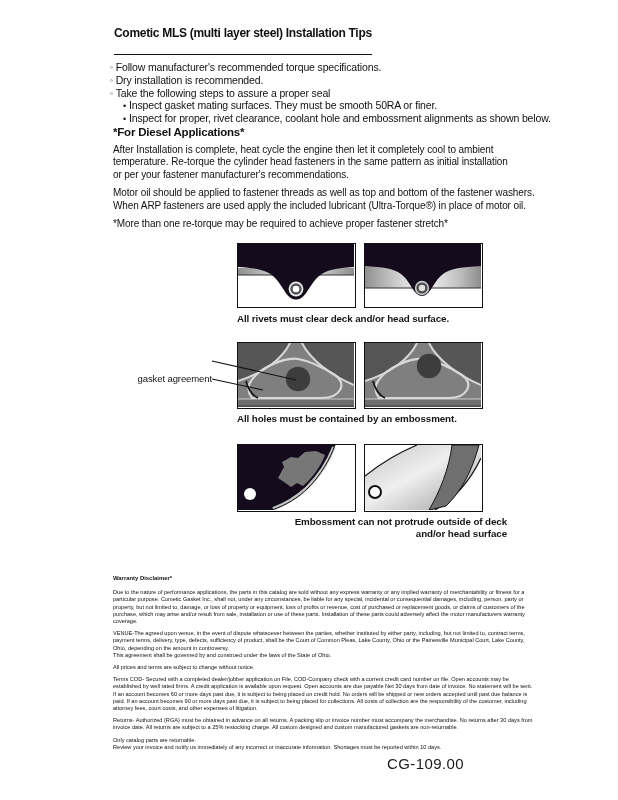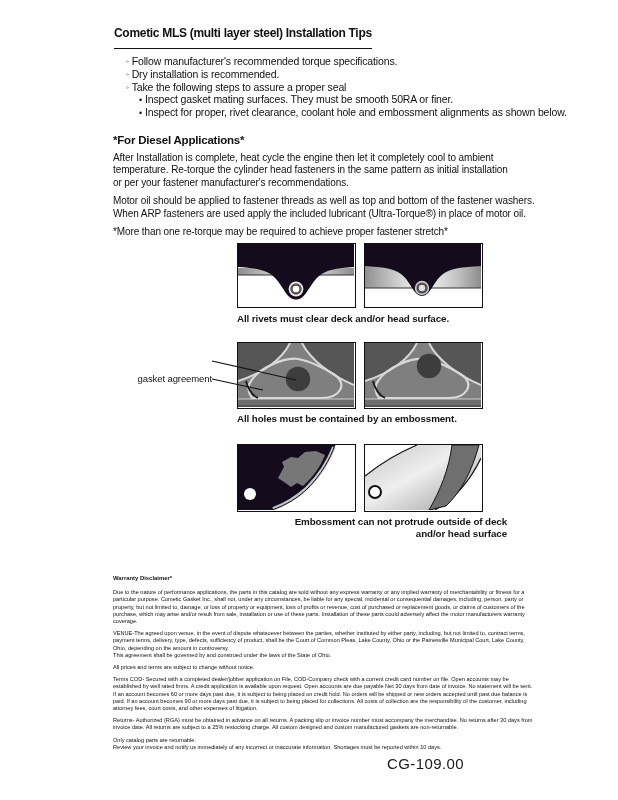--- a/index.html
+++ b/index.html
@@ -2,30 +2,30 @@
 <html><head>
 <meta charset="utf-8">
 <style>
   html,body{margin:0;padding:0;background:#ffffff;}
   body{width:618px;height:800px;font-family:"Liberation Sans",sans-serif;color:#111;}
   .page{position:relative;width:618px;height:800px;background:#fff;overflow:hidden;}
 
   
   .intro{position:absolute;left:110px;top:23px;width:445px;}
   .title{display:inline-block;margin:0 0 0 4px;font-size:12px;font-weight:bold;letter-spacing:-0.3px;
-         border-bottom:1.5px solid #111;padding-bottom:8px;}
-  .tips{list-style:none;margin:7px 0 0 16px;padding:0;font-size:10.5px;line-height:11.8px;letter-spacing:-0.15px;}
+         border-bottom:1.5px solid #111;padding-bottom:14px;}
+  .tips{list-style:none;margin:7px 0 0 0;padding:0;font-size:10.5px;line-height:11.8px;letter-spacing:-0.15px;}
   .tips li{white-space:nowrap;}
   .tips li.l1::before{content:"\25E6";font-size:8px;position:relative;top:-1px;margin-right:3px;}
   .tips li.l2{padding-left:13px;}
   .tips li.l2::before{content:"\2022";font-size:9px;margin-right:3px;}
 
   
   .diesel{position:absolute;left:113px;top:118px;width:445px;font-size:10px;line-height:12.2px;letter-spacing:-0.1px;}
-  .diesel h2{font-size:11.5px;font-weight:bold;margin:16px 0 6px 0;letter-spacing:-0.2px;}
+  .diesel h2{font-size:11.5px;font-weight:bold;margin:8px 0 6px 0;letter-spacing:-0.2px;}
   .diesel p{margin:0 0 6.5px 0;}
   .pre{white-space:pre-line;}
 
   
   .figlabel{position:absolute;width:119px;text-align:center;font-size:14px;letter-spacing:0.4px;color:#1a1a1a;margin-top:14px;}
   .panel{position:absolute;width:119px;border:1.5px solid #101010;background:#fff;box-sizing:border-box;}
   .panel svg{display:block;}
   .caption{position:absolute;left:237px;font-size:9.8px;font-weight:bold;letter-spacing:-0.1px;color:#151515;line-height:11.5px;text-align:right;}
   .ann{position:absolute;text-align:right;font-size:9.5px;line-height:10.8px;letter-spacing:-0.1px;color:#151515;}
   .leader{position:absolute;left:120px;top:340px;}

